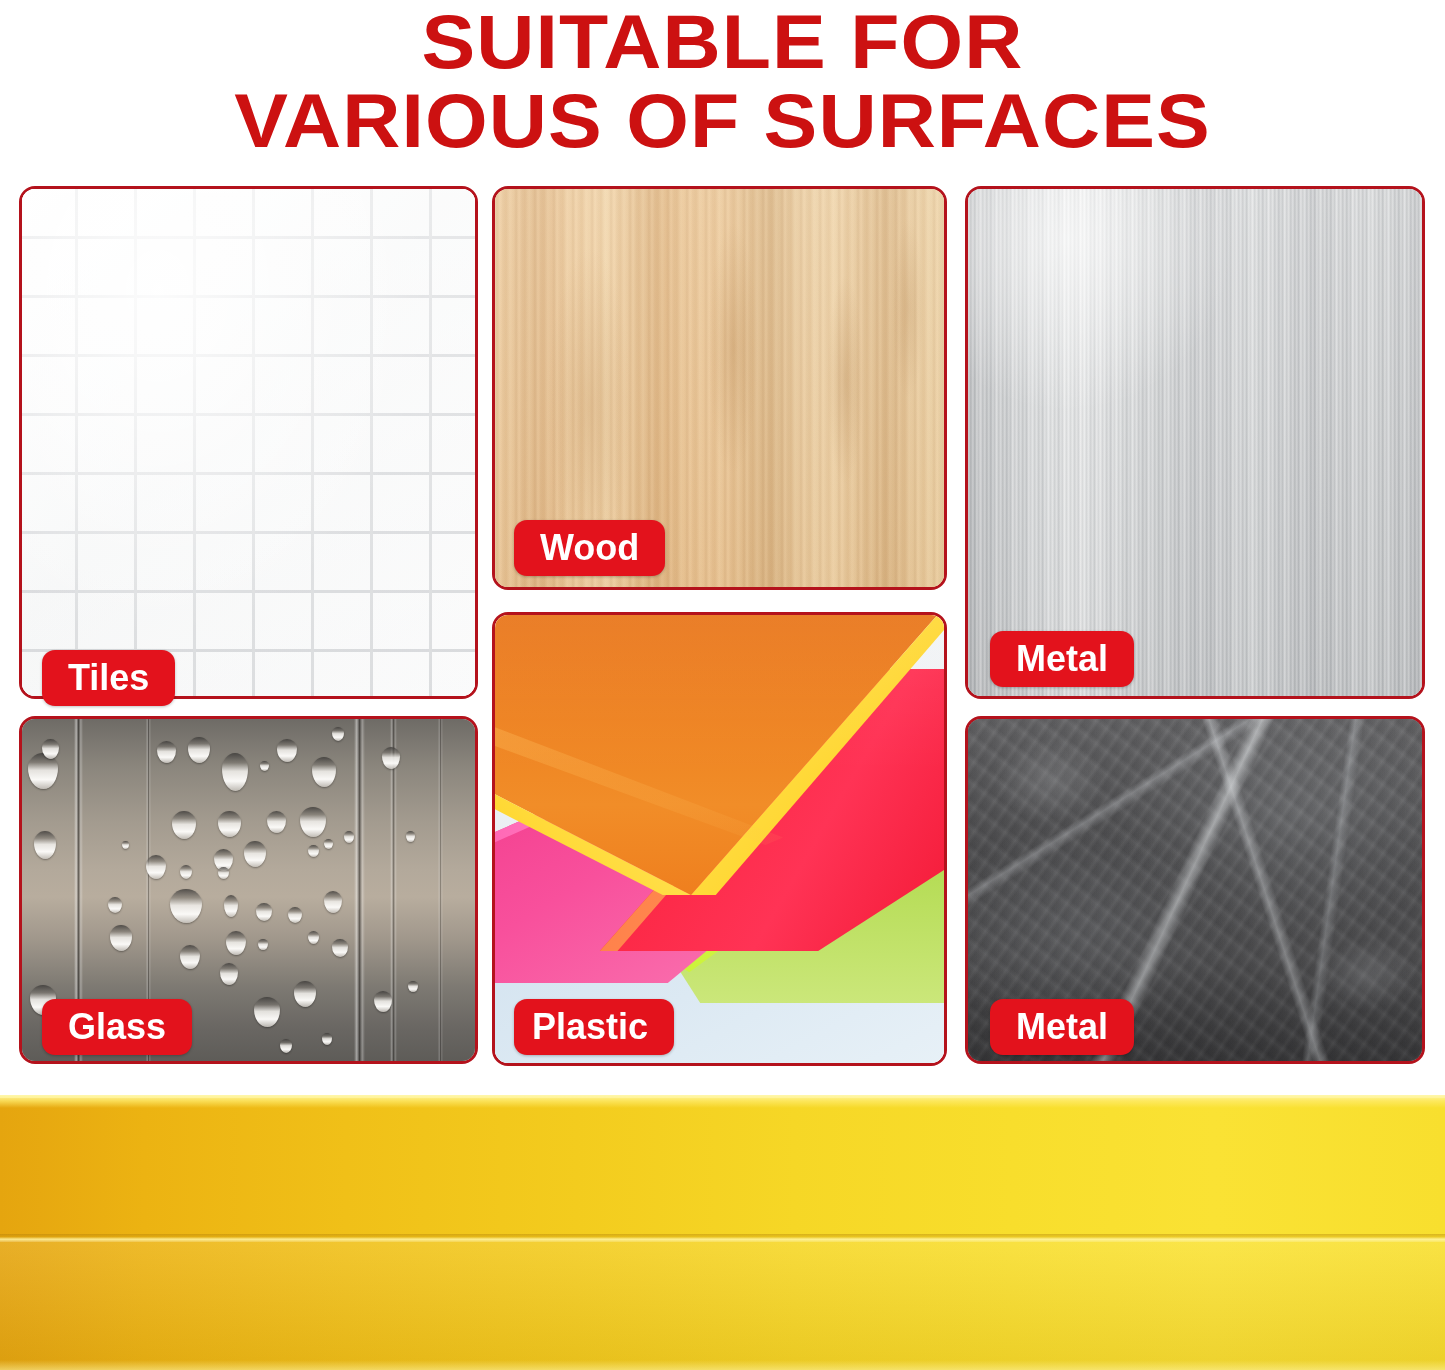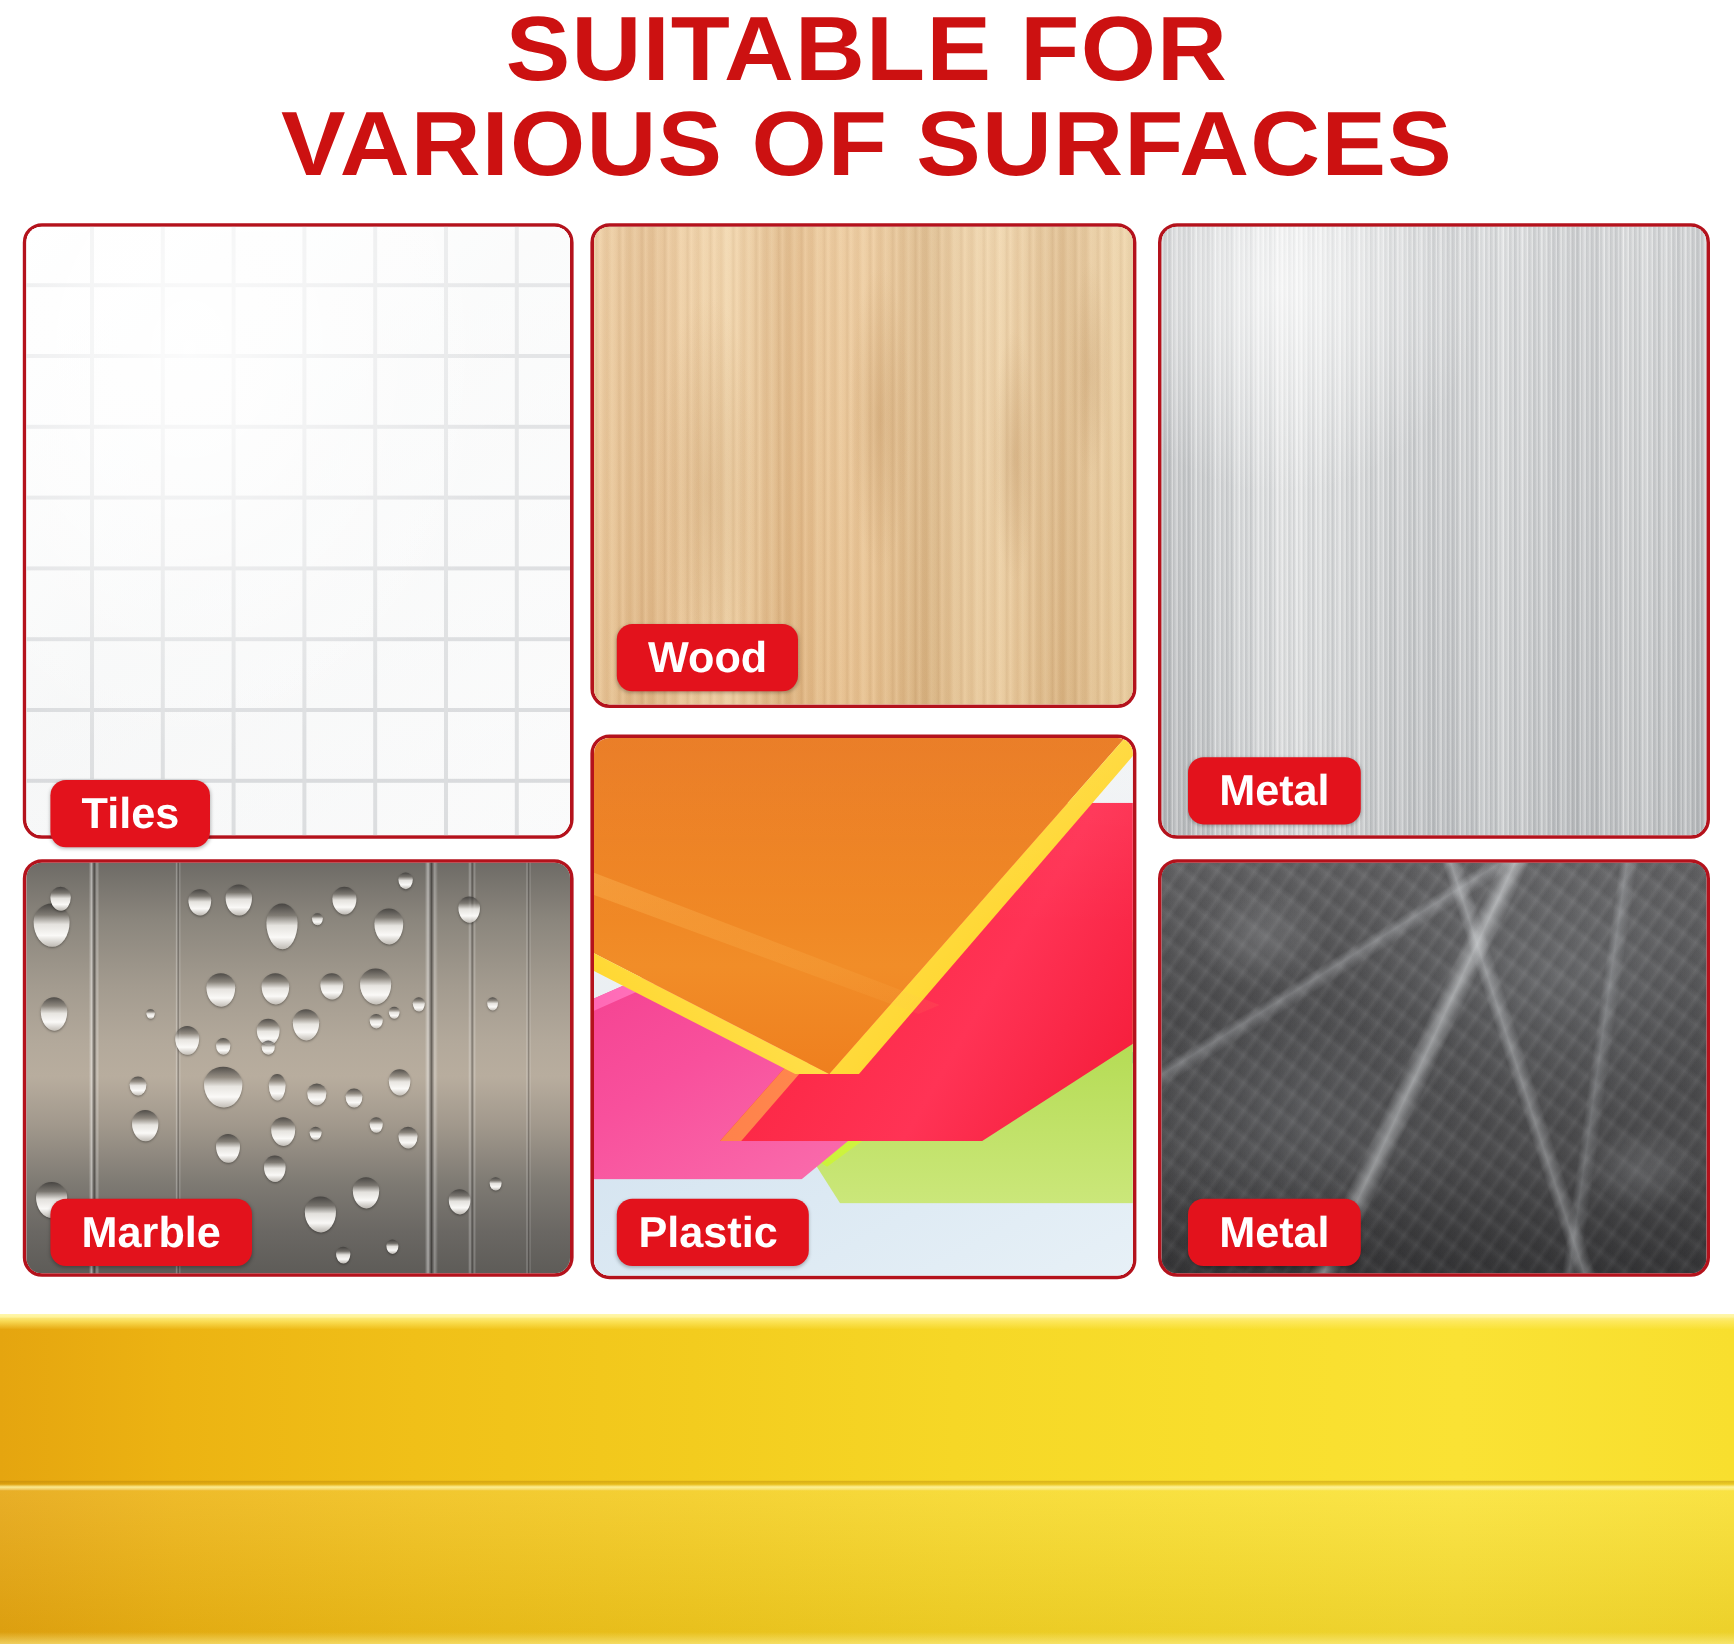--- a/index.html
+++ b/index.html
@@ -344,21 +344,21 @@
     <div class="drop" style="left:8px;   top:266px; width:26px; height:30px;"></div>
     <div class="drop" style="left:198px; top:244px; width:18px; height:22px;"></div>
     <div class="drop" style="left:232px; top:278px; width:26px; height:30px;"></div>
     <div class="drop" style="left:272px; top:262px; width:22px; height:26px;"></div>
     <div class="drop" style="left:352px; top:272px; width:18px; height:21px;"></div>
     <div class="drop" style="left:386px; top:262px; width:10px; height:11px;"></div>
     <div class="drop" style="left:258px; top:320px; width:12px; height:14px;"></div>
     <div class="drop" style="left:300px; top:314px; width:10px; height:12px;"></div>
   </div>
 </div>
-<div class="badge" style="left:42px; top:999px;">Marble</div>
+<div class="badge" style="left:42px; top:999px;">Glass</div>
 
 <div class="panel" id="panel-plastic">
   <div class="tex tex-plastic">
 
     <div class="sheet" style="left:-30px; top:230px; width:560px; height:300px;
       background: linear-gradient(to bottom right, #cfe0ee 0%, #dce9f3 45%, #eef5f9 100%);
       clip-path: polygon(0% 30%, 72% 0%, 100% 22%, 100% 100%, 0% 100%);"></div>
     <div class="sheet" style="left:-30px; top:230px; width:560px; height:300px;
       background: linear-gradient(110deg, #1f74d6 0%, #2f86e8 60%, #1f74d6 100%);
       clip-path: polygon(0% 30%, 72% 0%, 73.4% 2.2%, 1.6% 32.6%);"></div>

